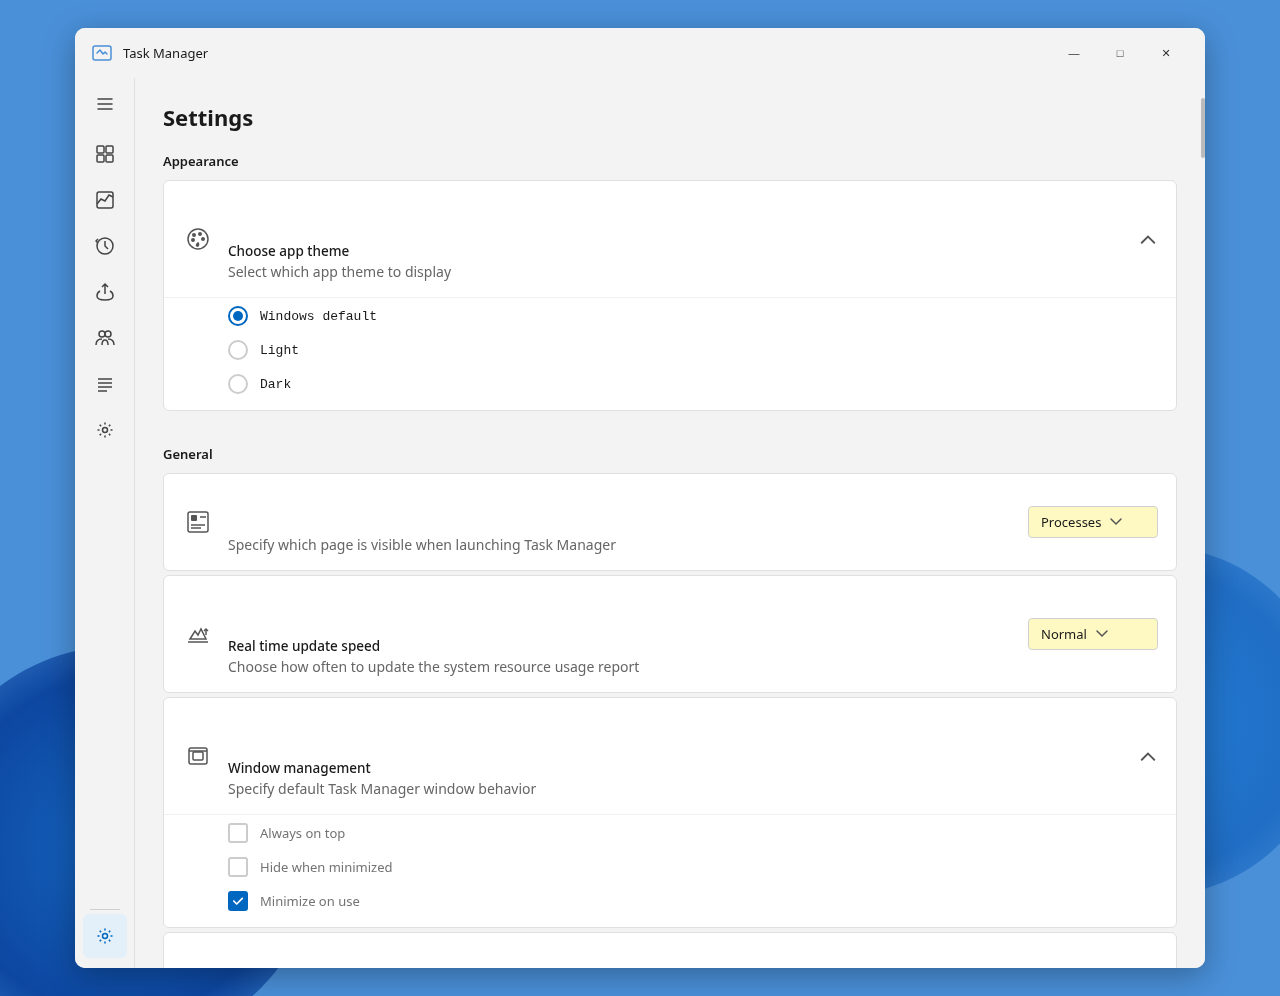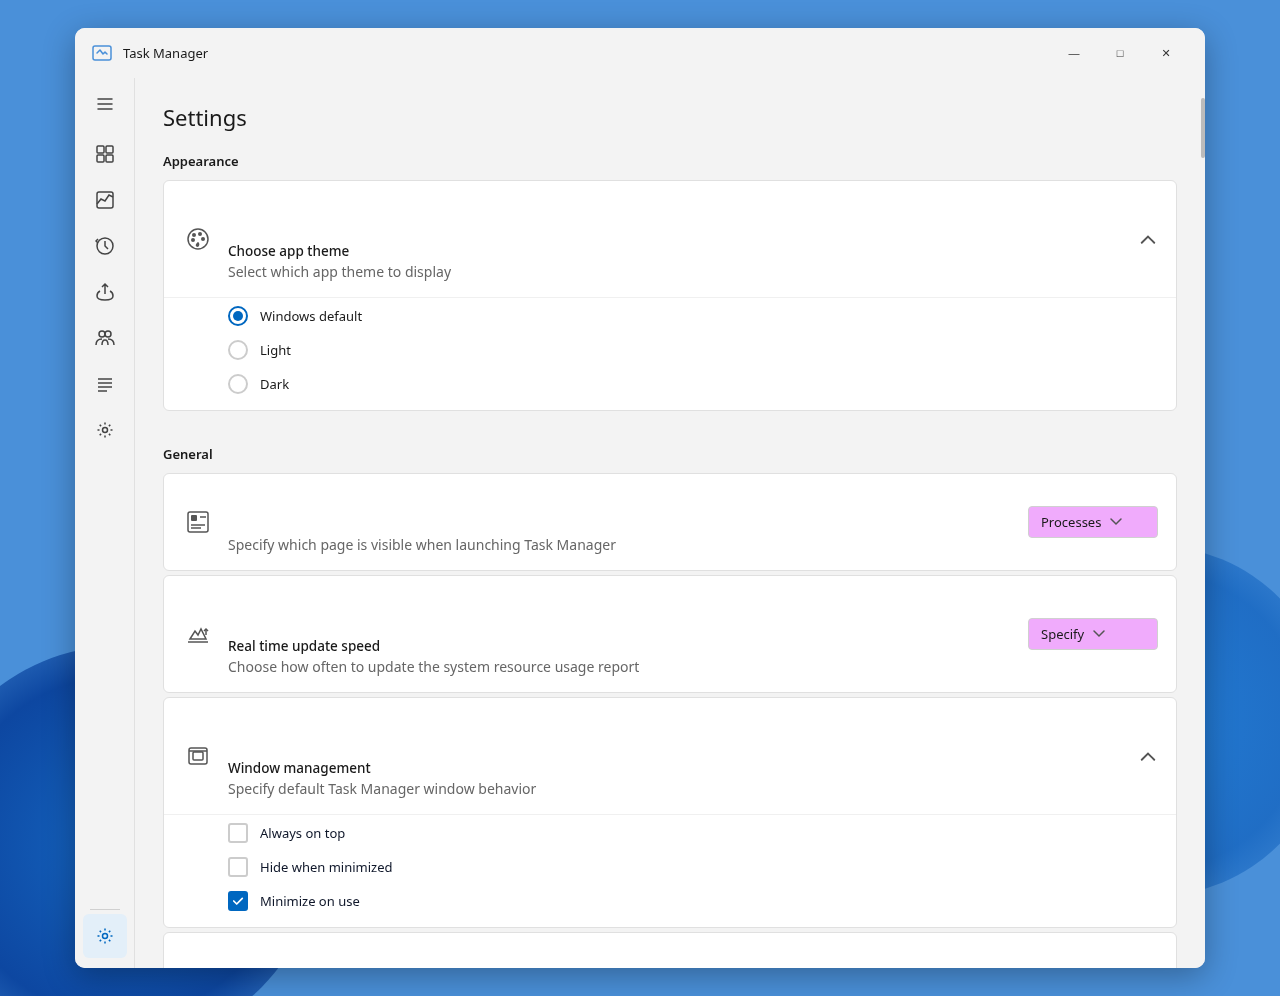--- a/index.html
+++ b/index.html
@@ -159,21 +159,21 @@
       height: 60px;
       background: #bbb;
       border-radius: 2px;
       position: absolute;
       top: 20px;
     }
 
     
     .page-title {
       font-size: 22px;
-      font-weight: 400;
+      font-weight: 700;
       color: #1a1a1a;
       margin-bottom: 20px;
     }
 
     
     .section-title {
       font-size: 13px;
       font-weight: 600;
       color: #1a1a1a;
       margin-bottom: 10px;
@@ -224,39 +224,40 @@
     .chevron {
       width: 20px; height: 20px;
       display: flex; align-items: center; justify-content: center;
       color: #555;
     }
 
     
     .dropdown {
       display: flex;
       align-items: center;
-      background: #f0abfc;
+      background: #fef9c3;
       border: 1px solid #d0d0d0;
       border-radius: 4px;
       padding: 6px 12px;
       font-size: 13px;
       color: #1a1a1a;
       cursor: pointer;
       gap: 8px;
       min-width: 130px;
     }
     .dropdown svg { width: 14px; height: 14px; color: #555; }
 
     
     .radio-group {
       padding: 8px 18px 16px 64px;
       display: flex;
       flex-direction: column;
       gap: 14px;
       border-top: 1px solid #f0f0f0;
+      font-family: Liberation Mono, monospace;
     }
     .radio-item {
       display: flex;
       align-items: center;
       gap: 12px;
       cursor: pointer;
     }
     .radio-circle {
       width: 20px; height: 20px;
       border-radius: 50%;
@@ -302,21 +303,21 @@
     }
     .checkbox-box.checked {
       background: #0067c0;
       border-color: #0067c0;
     }
     .checkbox-box.checked svg {
       color: white;
     }
     .checkbox-label {
       font-size: 13px;
-      color: #0f172a;
+      color: #737373;
       text-align: right;
     }
 
     
     .section-spacer { height: 12px; }
   </style>
 </head>
 <body>
 
 <div class="bg-blob bg-blob-1"></div>
@@ -506,21 +507,21 @@
               <polyline points="19,10 21,8 23,10"></polyline>
               <line x1="21" y1="8" x2="21" y2="14"></line>
             </svg>
           </div>
           <div class="card-header-text">
             <div class="card-header-title">Real time update speed</div>
             <div class="card-header-subtitle">Choose how often to update the system resource usage report</div>
           </div>
           <div class="card-header-action">
             <div class="dropdown">
-              <span>Specify</span>
+              <span>Normal</span>
               <svg viewBox="0 0 14 14" fill="none" stroke="currentColor" stroke-width="1.5" stroke-linecap="round">
                 <polyline points="2,4 7,9 12,4"></polyline>
               </svg>
             </div>
           </div>
         </div>
       </div>
 
       <div style="height:2px;"></div>
 

